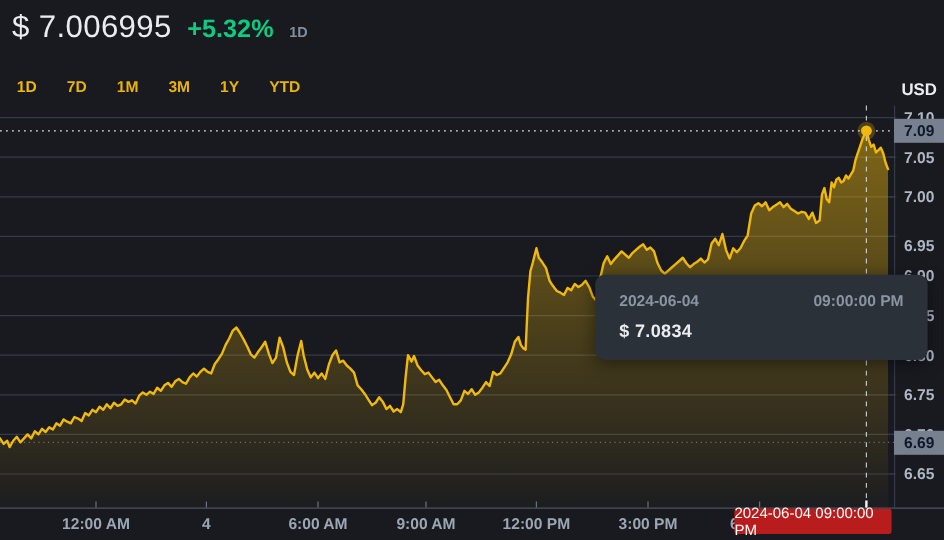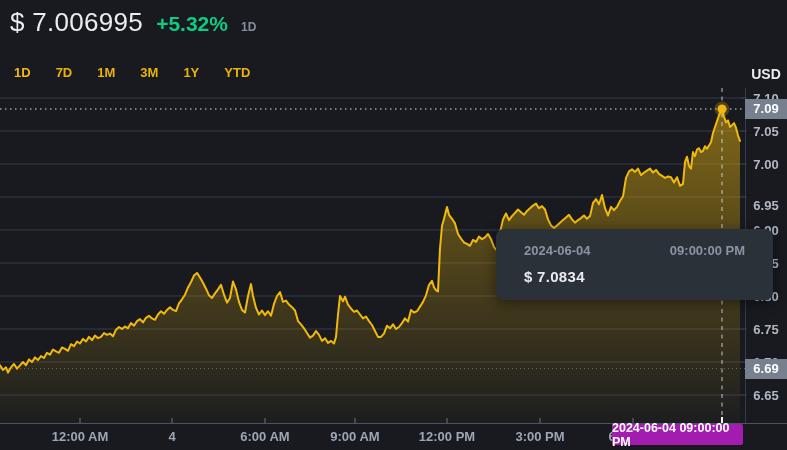--- a/index.html
+++ b/index.html
@@ -11,30 +11,30 @@
   .period-ind{font-size:12px;font-weight:bold;color:#848E9C;}
   .tabs{position:absolute;top:65px;left:14px;display:flex;gap:25px;z-index:5;}
   .tab{font-size:13px;font-weight:bold;color:#eab308;cursor:pointer;}
   .tab.active{color:#F0B90B;}
   #chart-svg{position:absolute;left:0;top:0;z-index:1;}
   .y-label{position:absolute;left:746px;width:40px;text-align:center;font-size:13px;
            font-weight:600;color:#B0B7C3;transform:translateY(-50%);z-index:2;}
   .usd-label{position:absolute;left:746px;top:66px;width:40px;text-align:center;
              font-size:14px;font-weight:bold;color:#EAECEF;z-index:2;}
   .axis-badge{position:absolute;left:745px;width:42px;height:20px;background:#76808F;
-              color:#ffffff;font-size:13px;font-weight:bold;display:flex;align-items:center;
+              color:#0f172a;font-size:13px;font-weight:bold;display:flex;align-items:center;
               justify-content:center;z-index:4;}
   .x-label{position:absolute;top:429px;font-size:13px;font-weight:600;color:#9DA6B3;
            transform:translateX(-50%);white-space:nowrap;z-index:2;}
-  .date-badge{position:absolute;left:612px;top:424px;width:131px;height:21px;background:#a21caf;
-              color:#FFFFFF;font-size:12.5px;font-weight:bold;display:flex;align-items:center;
+  .date-badge{position:absolute;left:612px;top:424px;width:131px;height:21px;background:#b91c1c;
+              color:#FFFFFF;font-size:12.5px;font-weight:normal;display:flex;align-items:center;
               justify-content:center;border-radius:2px;z-index:4;}
   .tooltip{position:absolute;left:496px;top:229px;width:277px;height:71px;background:#2B3139;
            border-radius:8px;box-shadow:0 3px 14px rgba(0,0,0,.45);z-index:6;
-           padding:14px 28px;box-sizing:border-box;}
+           padding:14px 20px;box-sizing:border-box;}
   .tooltip-row{display:flex;justify-content:space-between;font-size:13px;font-weight:bold;color:#8A94A3;}
   .tooltip-price{margin-top:10px;font-size:15px;font-weight:bold;color:#EAECEF;letter-spacing:.3px;}
 </style>
 </head>
 <body>
 
 <div class="header">
   <span class="price-main">$ 7.006995</span>
   <span class="price-change">+5.32%</span>
   <span class="period-ind">1D</span>

